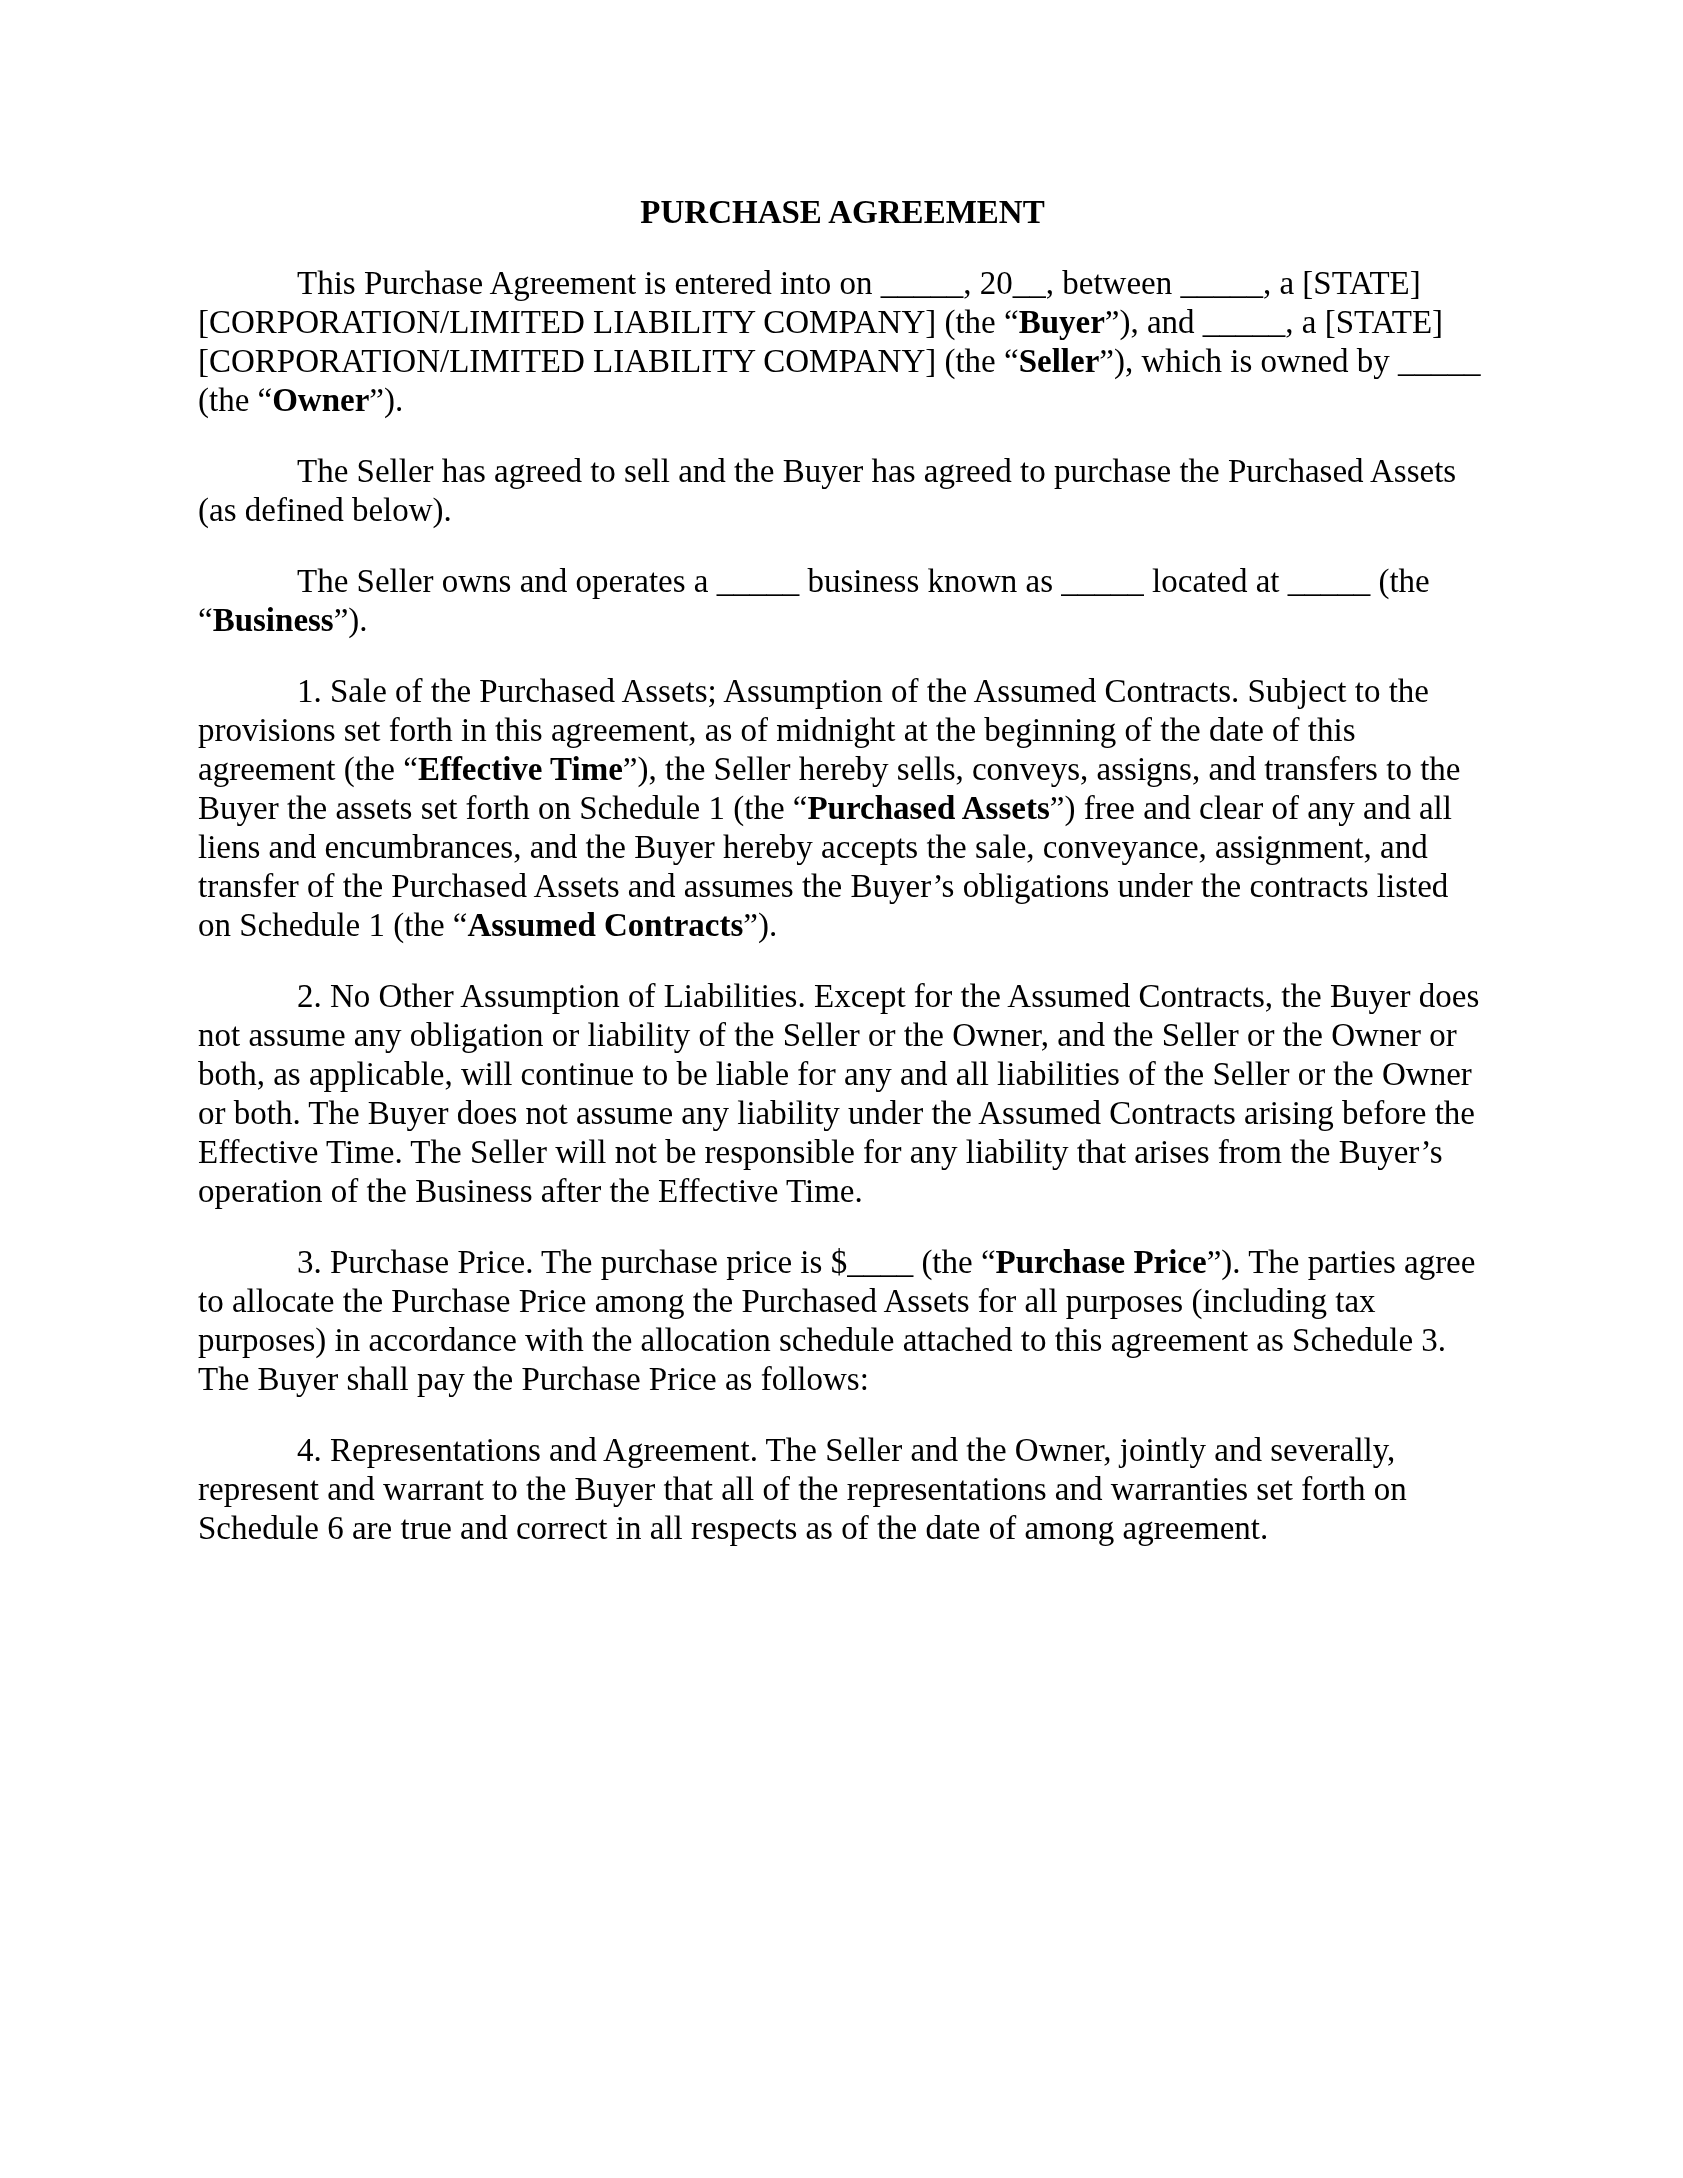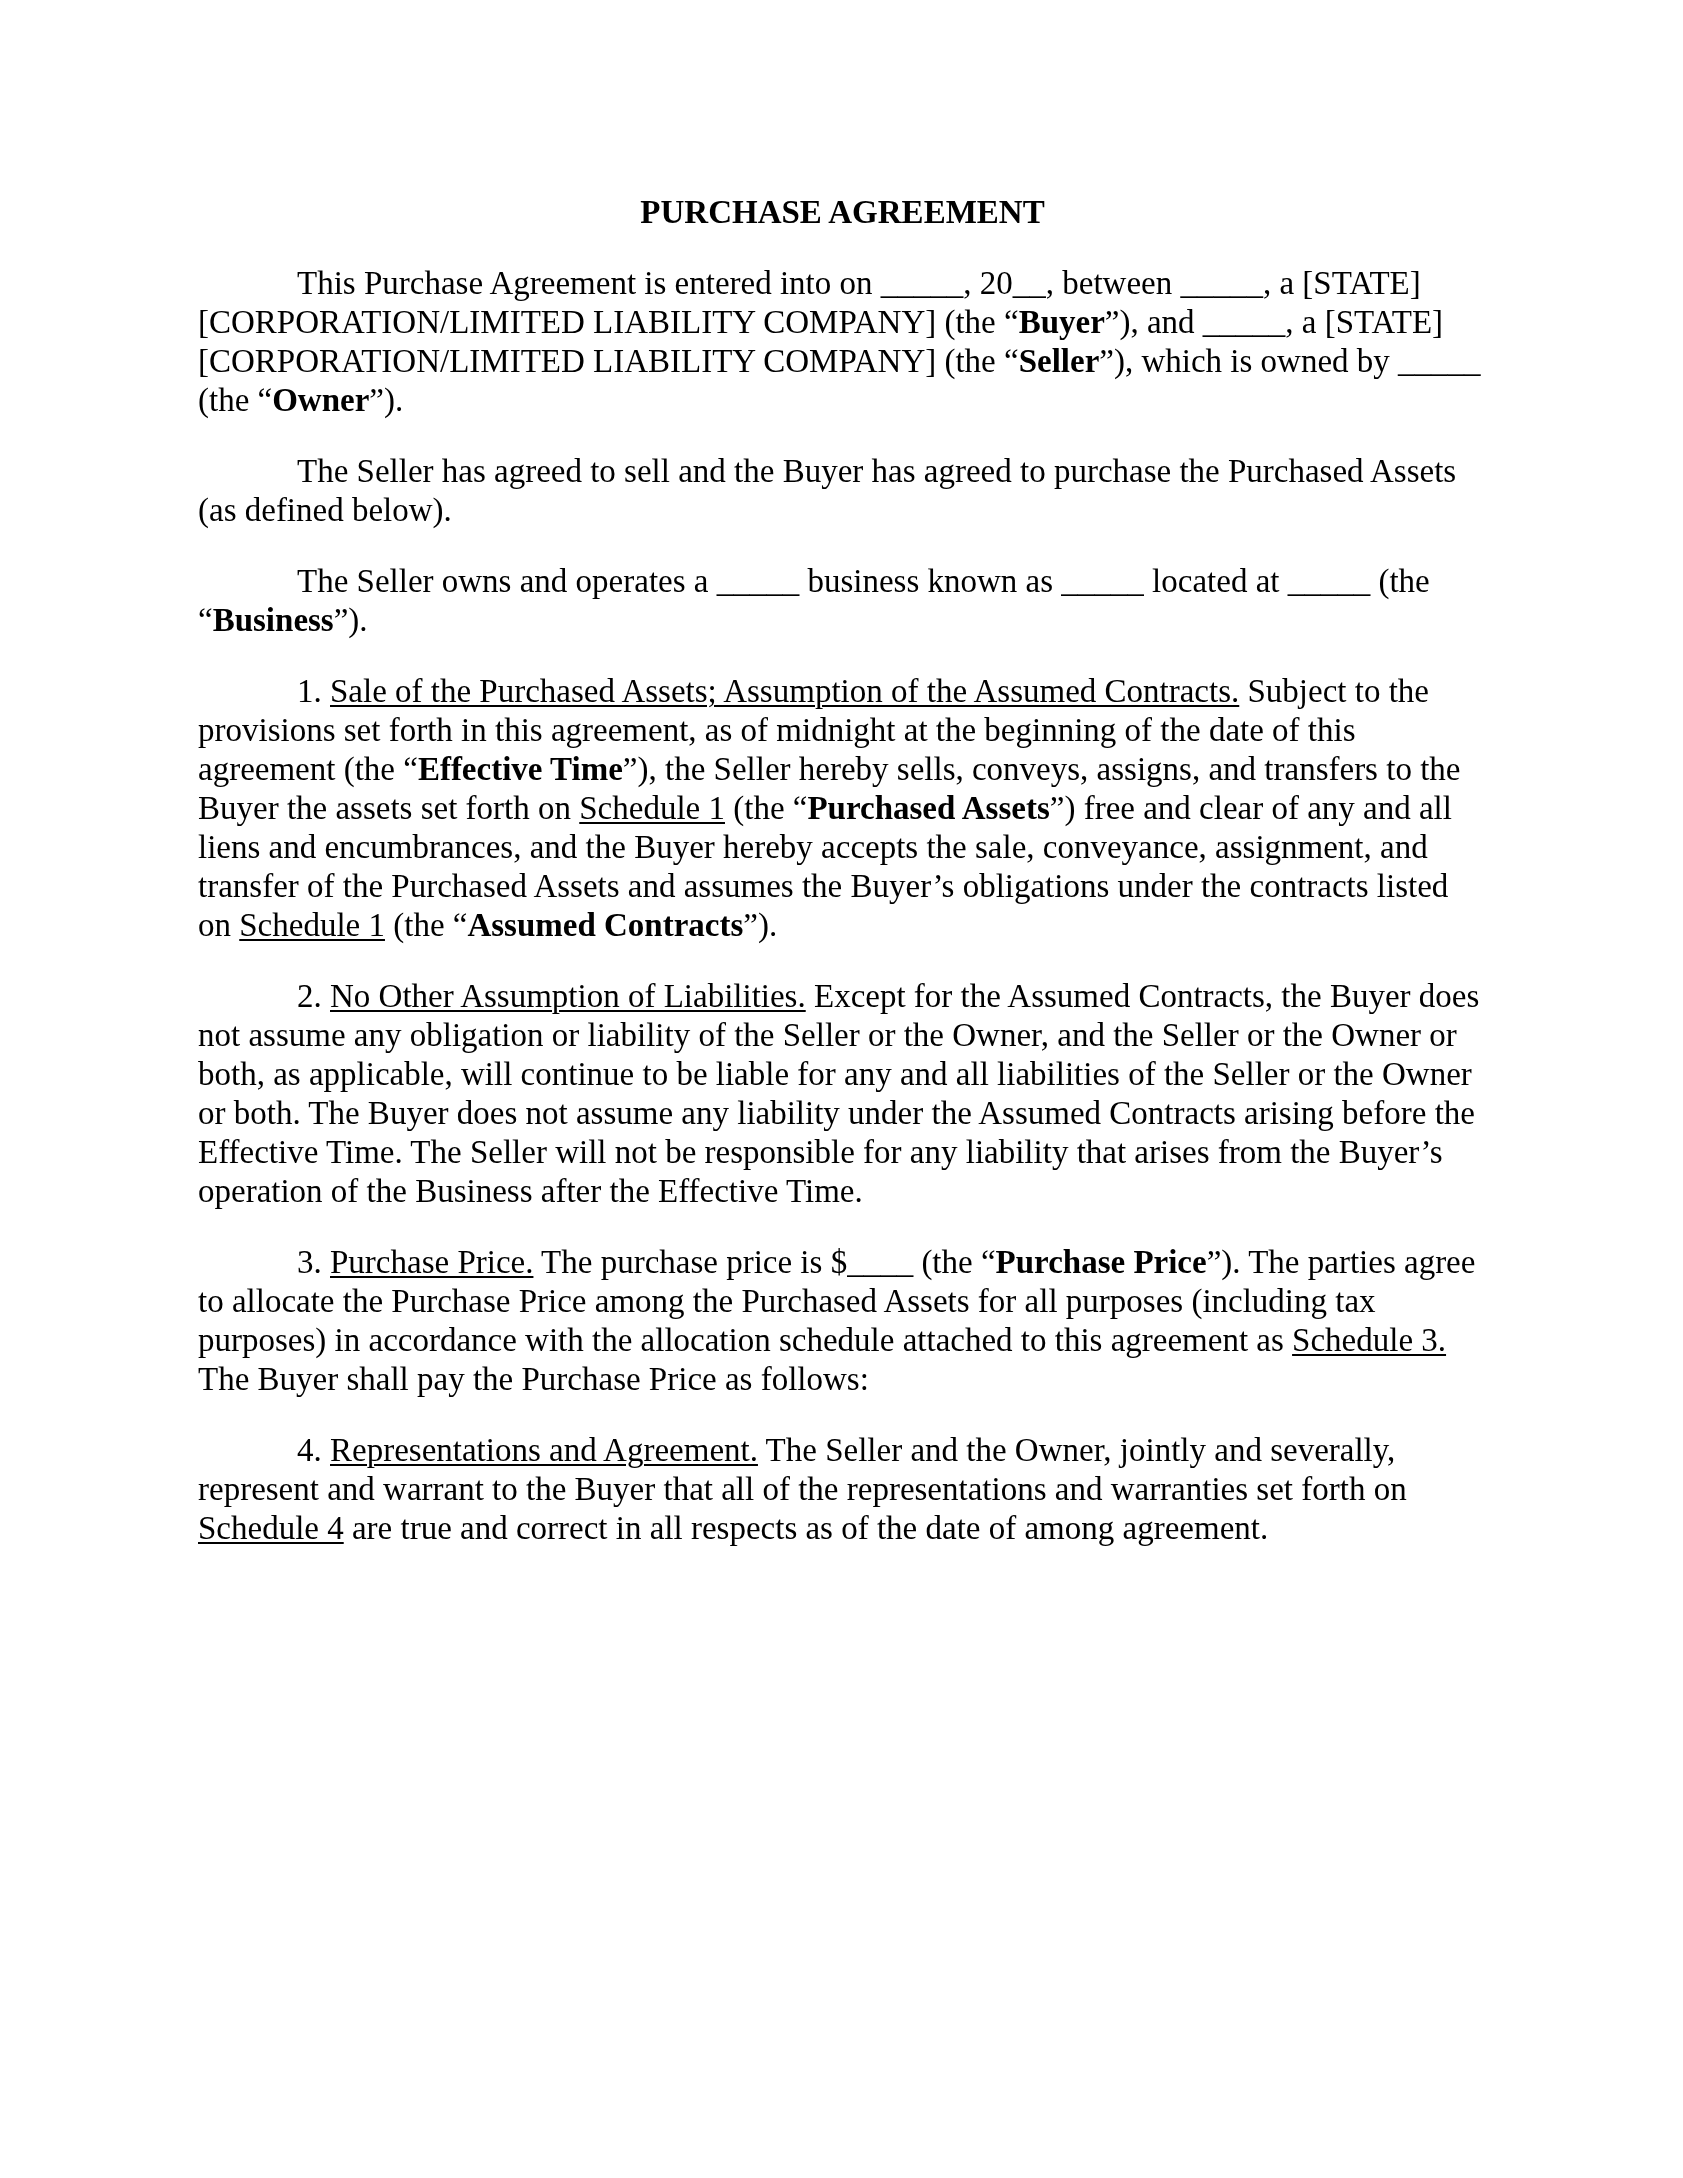--- a/index.html
+++ b/index.html
@@ -29,21 +29,21 @@
   p.para {
     margin: 0 0 32px 0;
   }
   p.indent {
     text-indent: 99px;
   }
   p.item {
     margin-left: -109px;
   }
   .b { font-weight: bold; }
-  .u { text-decoration: underline; text-decoration-thickness: 2px; text-underline-offset: 3px; }
+  .u { text-decoration-thickness: 2px; text-underline-offset: 3px; }
 </style>
 </head>
 <body>
 
 <div class="page">
   <div class="title">PURCHASE AGREEMENT</div>
 
   <p class="para indent"><span>This Purchase Agreement is entered into on _____, 20__, between _____, a [STATE] [CORPORATION/LIMITED LIABILITY COMPANY] (the “</span><span class="b">Buyer</span><span>”), and _____, a [STATE] [CORPORATION/LIMITED LIABILITY COMPANY] (the “</span><span class="b">Seller</span><span>”), which is owned by _____ (the “</span><span class="b">Owner</span><span>”).</span></p>
 
   <p class="para indent"><span>The Seller has agreed to sell and the Buyer has agreed to purchase the Purchased Assets (as defined below).</span></p>
@@ -53,15 +53,15 @@
 
 
   <p class="para indent"><span>1. </span><span class="u">Sale of the Purchased Assets; Assumption of the Assumed Contracts.</span><span> Subject to the provisions set forth in this agreement, as of midnight at the beginning of the date of this agreement (the “</span><span class="b">Effective Time</span><span>”), the Seller hereby sells, conveys, assigns, and transfers to the Buyer the assets set forth on </span><span class="u">Schedule 1</span><span> (the “</span><span class="b">Purchased Assets</span><span>”) free and clear of any and all liens and encumbrances, and the Buyer hereby accepts the sale, conveyance, assignment, and transfer of the Purchased Assets and assumes the Buyer’s obligations under the contracts listed on </span><span class="u">Schedule 1</span><span> (the “</span><span class="b">Assumed Contracts</span><span>”).</span></p>
 
   <p class="para indent"><span>2. </span><span class="u">No Other Assumption of Liabilities.</span><span> Except for the Assumed Contracts, the Buyer does not assume any obligation or liability of the Seller or the Owner, and the Seller or the Owner or both, as applicable, will continue to be liable for any and all liabilities of the Seller or the Owner or both. The Buyer does not assume any liability under the Assumed Contracts arising before the Effective Time. The Seller will not be responsible for any liability that arises from the Buyer’s operation of the Business after the Effective Time.</span></p>
 
   <p class="para indent"><span>3. </span><span class="u">Purchase Price.</span><span> The purchase price is $____ (the “</span><span class="b">Purchase Price</span><span>”). The parties agree to allocate the Purchase Price among the Purchased Assets for all purposes (including tax purposes) in accordance with the allocation schedule attached to this agreement as </span><span class="u">Schedule 3.</span><span> The Buyer shall pay the Purchase Price as follows:</span></p>
 
 
 
-  <p class="para indent"><span>4. </span><span class="u">Representations and Agreement.</span><span> The Seller and the Owner, jointly and severally, represent and warrant to the Buyer that all of the representations and warranties set forth on </span><span class="u">Schedule 4</span><span> are true and correct in all respects as of the date of among agreement.</span></p>
+  <p class="para indent"><span>4. </span><span class="u">Representations and Agreement.</span><span> The Seller and the Owner, jointly and severally, represent and warrant to the Buyer that all of the representations and warranties set forth on </span><span class="u">Schedule 6</span><span> are true and correct in all respects as of the date of among agreement.</span></p>
 </div>
 
 
 </body></html>

